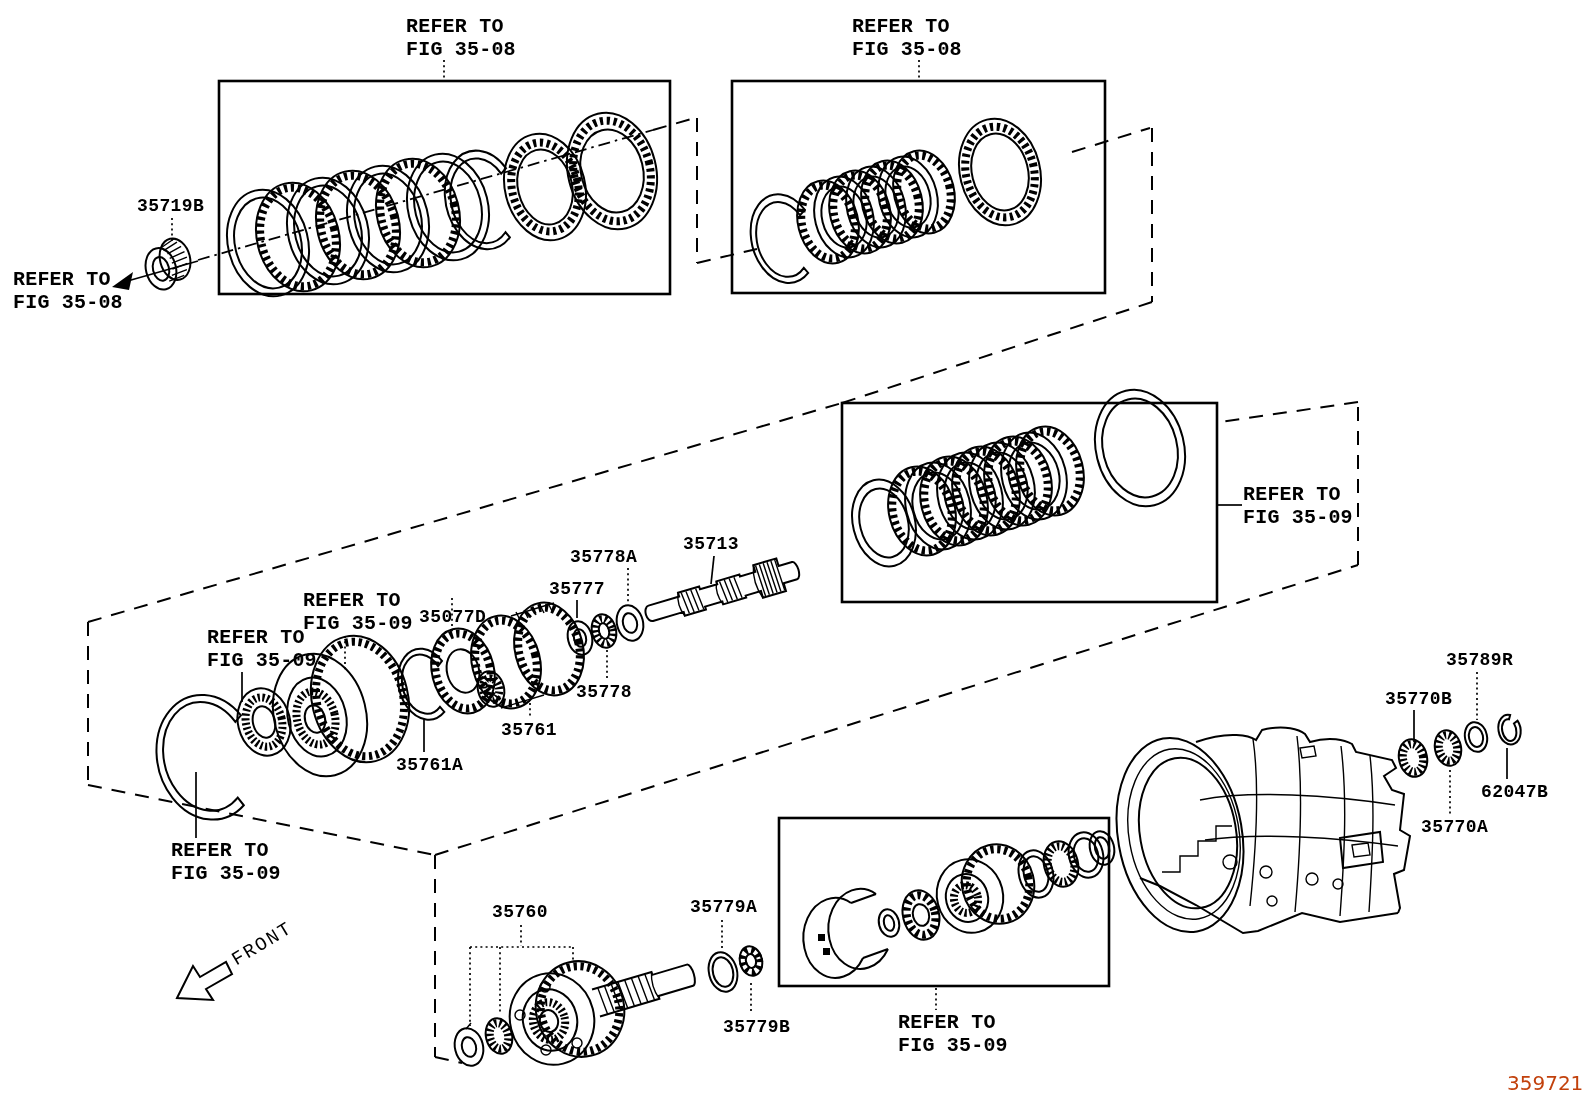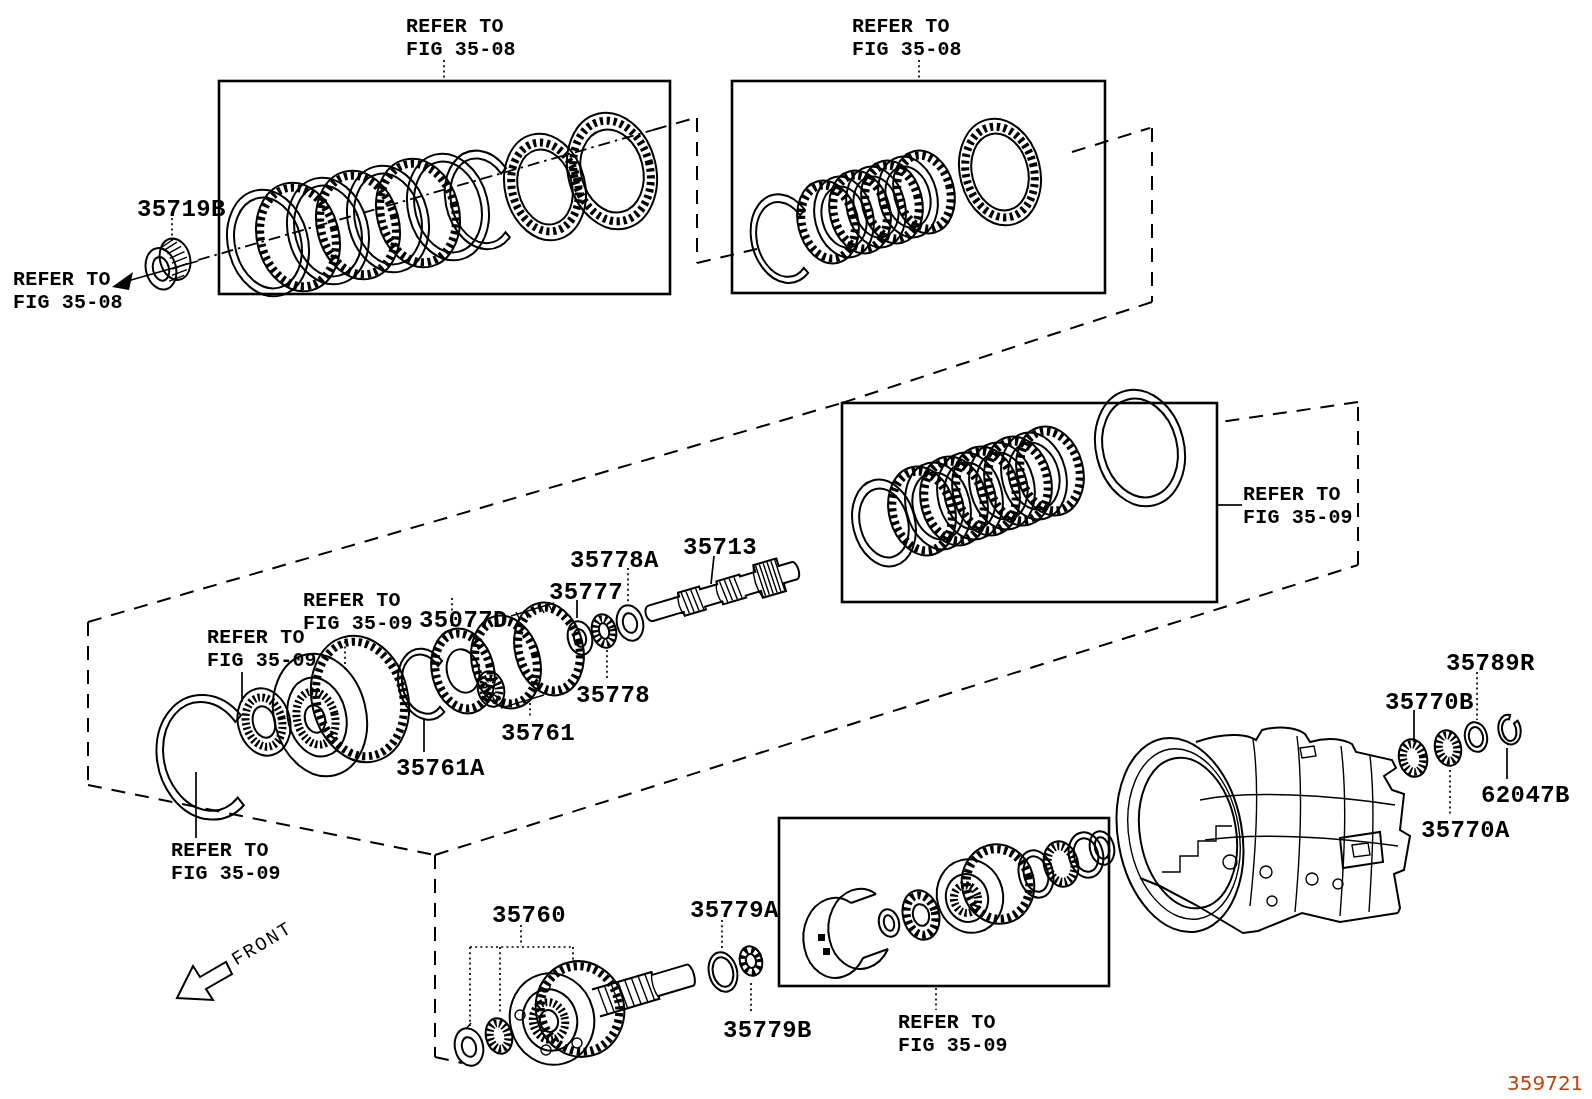--- a/index.html
+++ b/index.html
@@ -10,21 +10,21 @@
   .s2{fill:none;stroke:#000;stroke-width:2}
   .s3{fill:none;stroke:#000;stroke-width:2.6}
   .thin{fill:none;stroke:#000;stroke-width:1.4}
   .teeth{fill:none;stroke:#000;stroke-width:8;stroke-dasharray:3.2 3.6}
   .roll{fill:none;stroke:#000;stroke-width:8;stroke-dasharray:2.2 2.4}
   .dot{fill:none;stroke:#000;stroke-width:1.7;stroke-dasharray:2 3.2}
   .lead{fill:none;stroke:#000;stroke-width:1.7}
   .dash{fill:none;stroke:#000;stroke-width:2;stroke-dasharray:14 10}
   .dd{fill:none;stroke:#000;stroke-width:1.8;stroke-dasharray:12 5 2.5 5}
   
-  .plabel{position:absolute;font-size:24px;font-weight:bold;color:#000;white-space:nowrap;letter-spacing:0.4px;}
+  .plabel{position:absolute;font-size:18px;font-weight:bold;color:#000;white-space:nowrap;letter-spacing:0.4px;}
   .ref{position:absolute;font-size:20px;font-weight:bold;color:#000;white-space:nowrap;line-height:23px;letter-spacing:0.2px;}
   .ref span{display:block;}
   .front{position:absolute;font-size:19px;font-weight:normal;color:#000;transform:rotate(-31deg);transform-origin:0 0;letter-spacing:2px;}
   .docnum{position:absolute;font-family:"DejaVu Sans","Liberation Sans",sans-serif;font-size:20px;color:#c2410c;}
 </style>
 </head>
 <body>
 
 <div class="stage">
 

